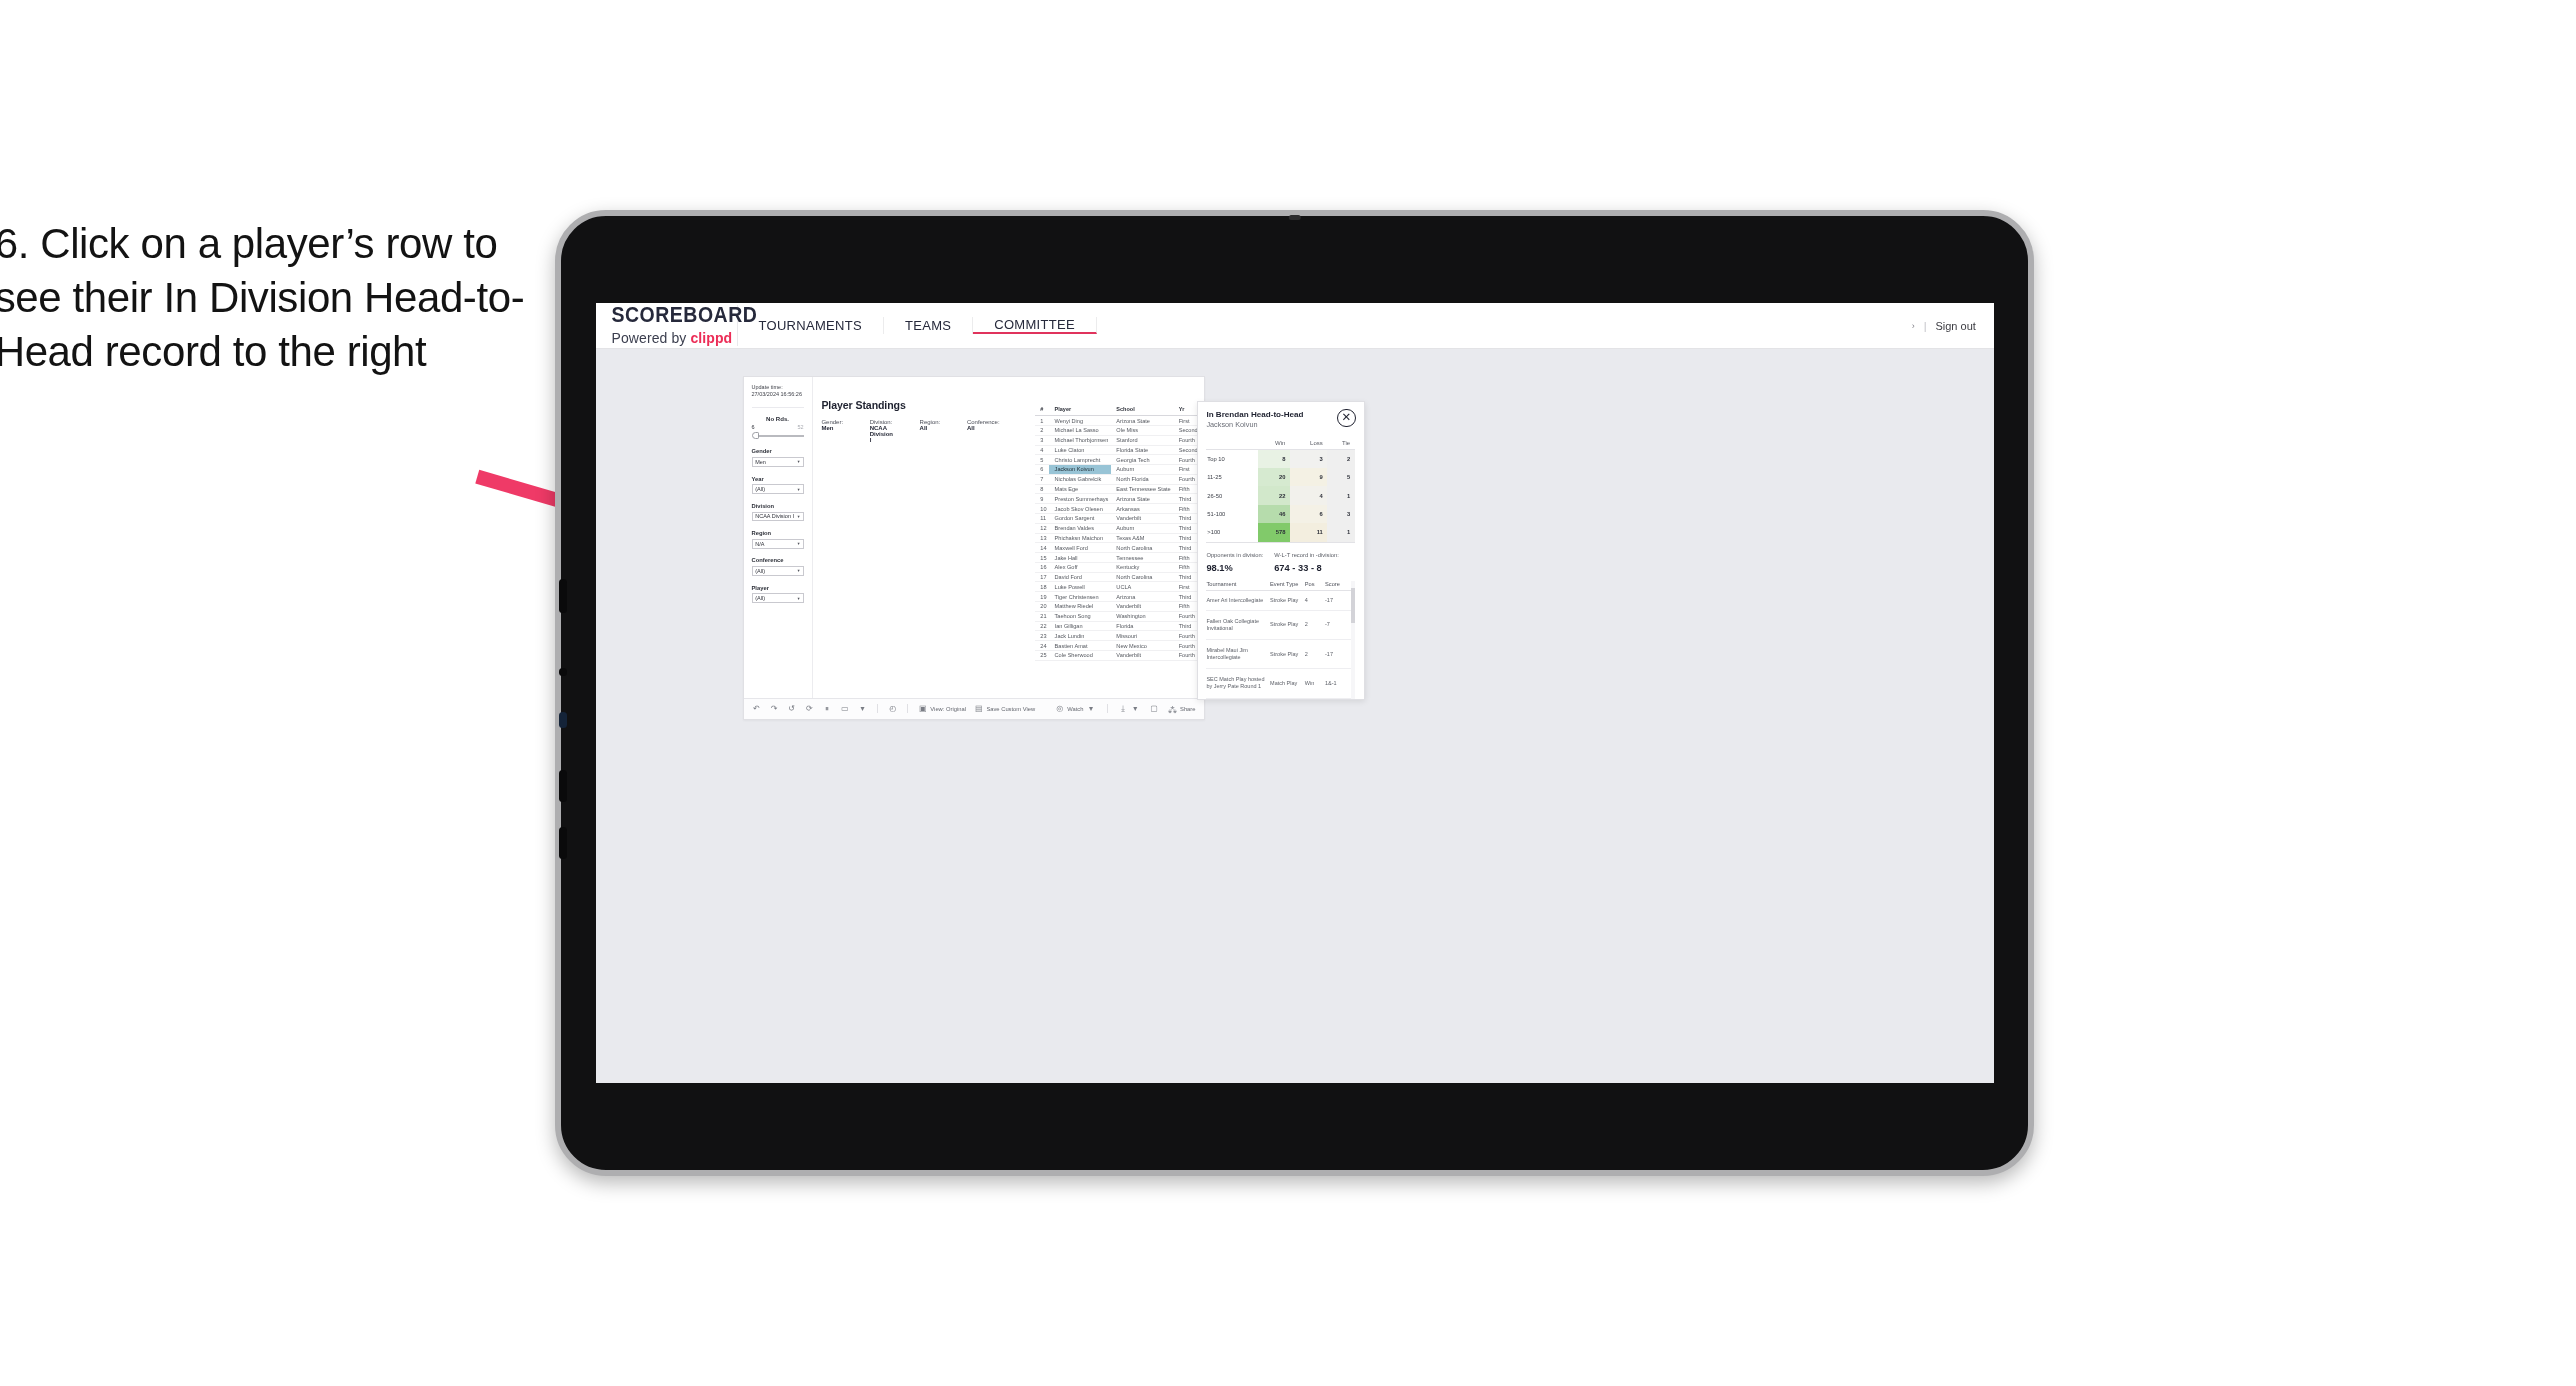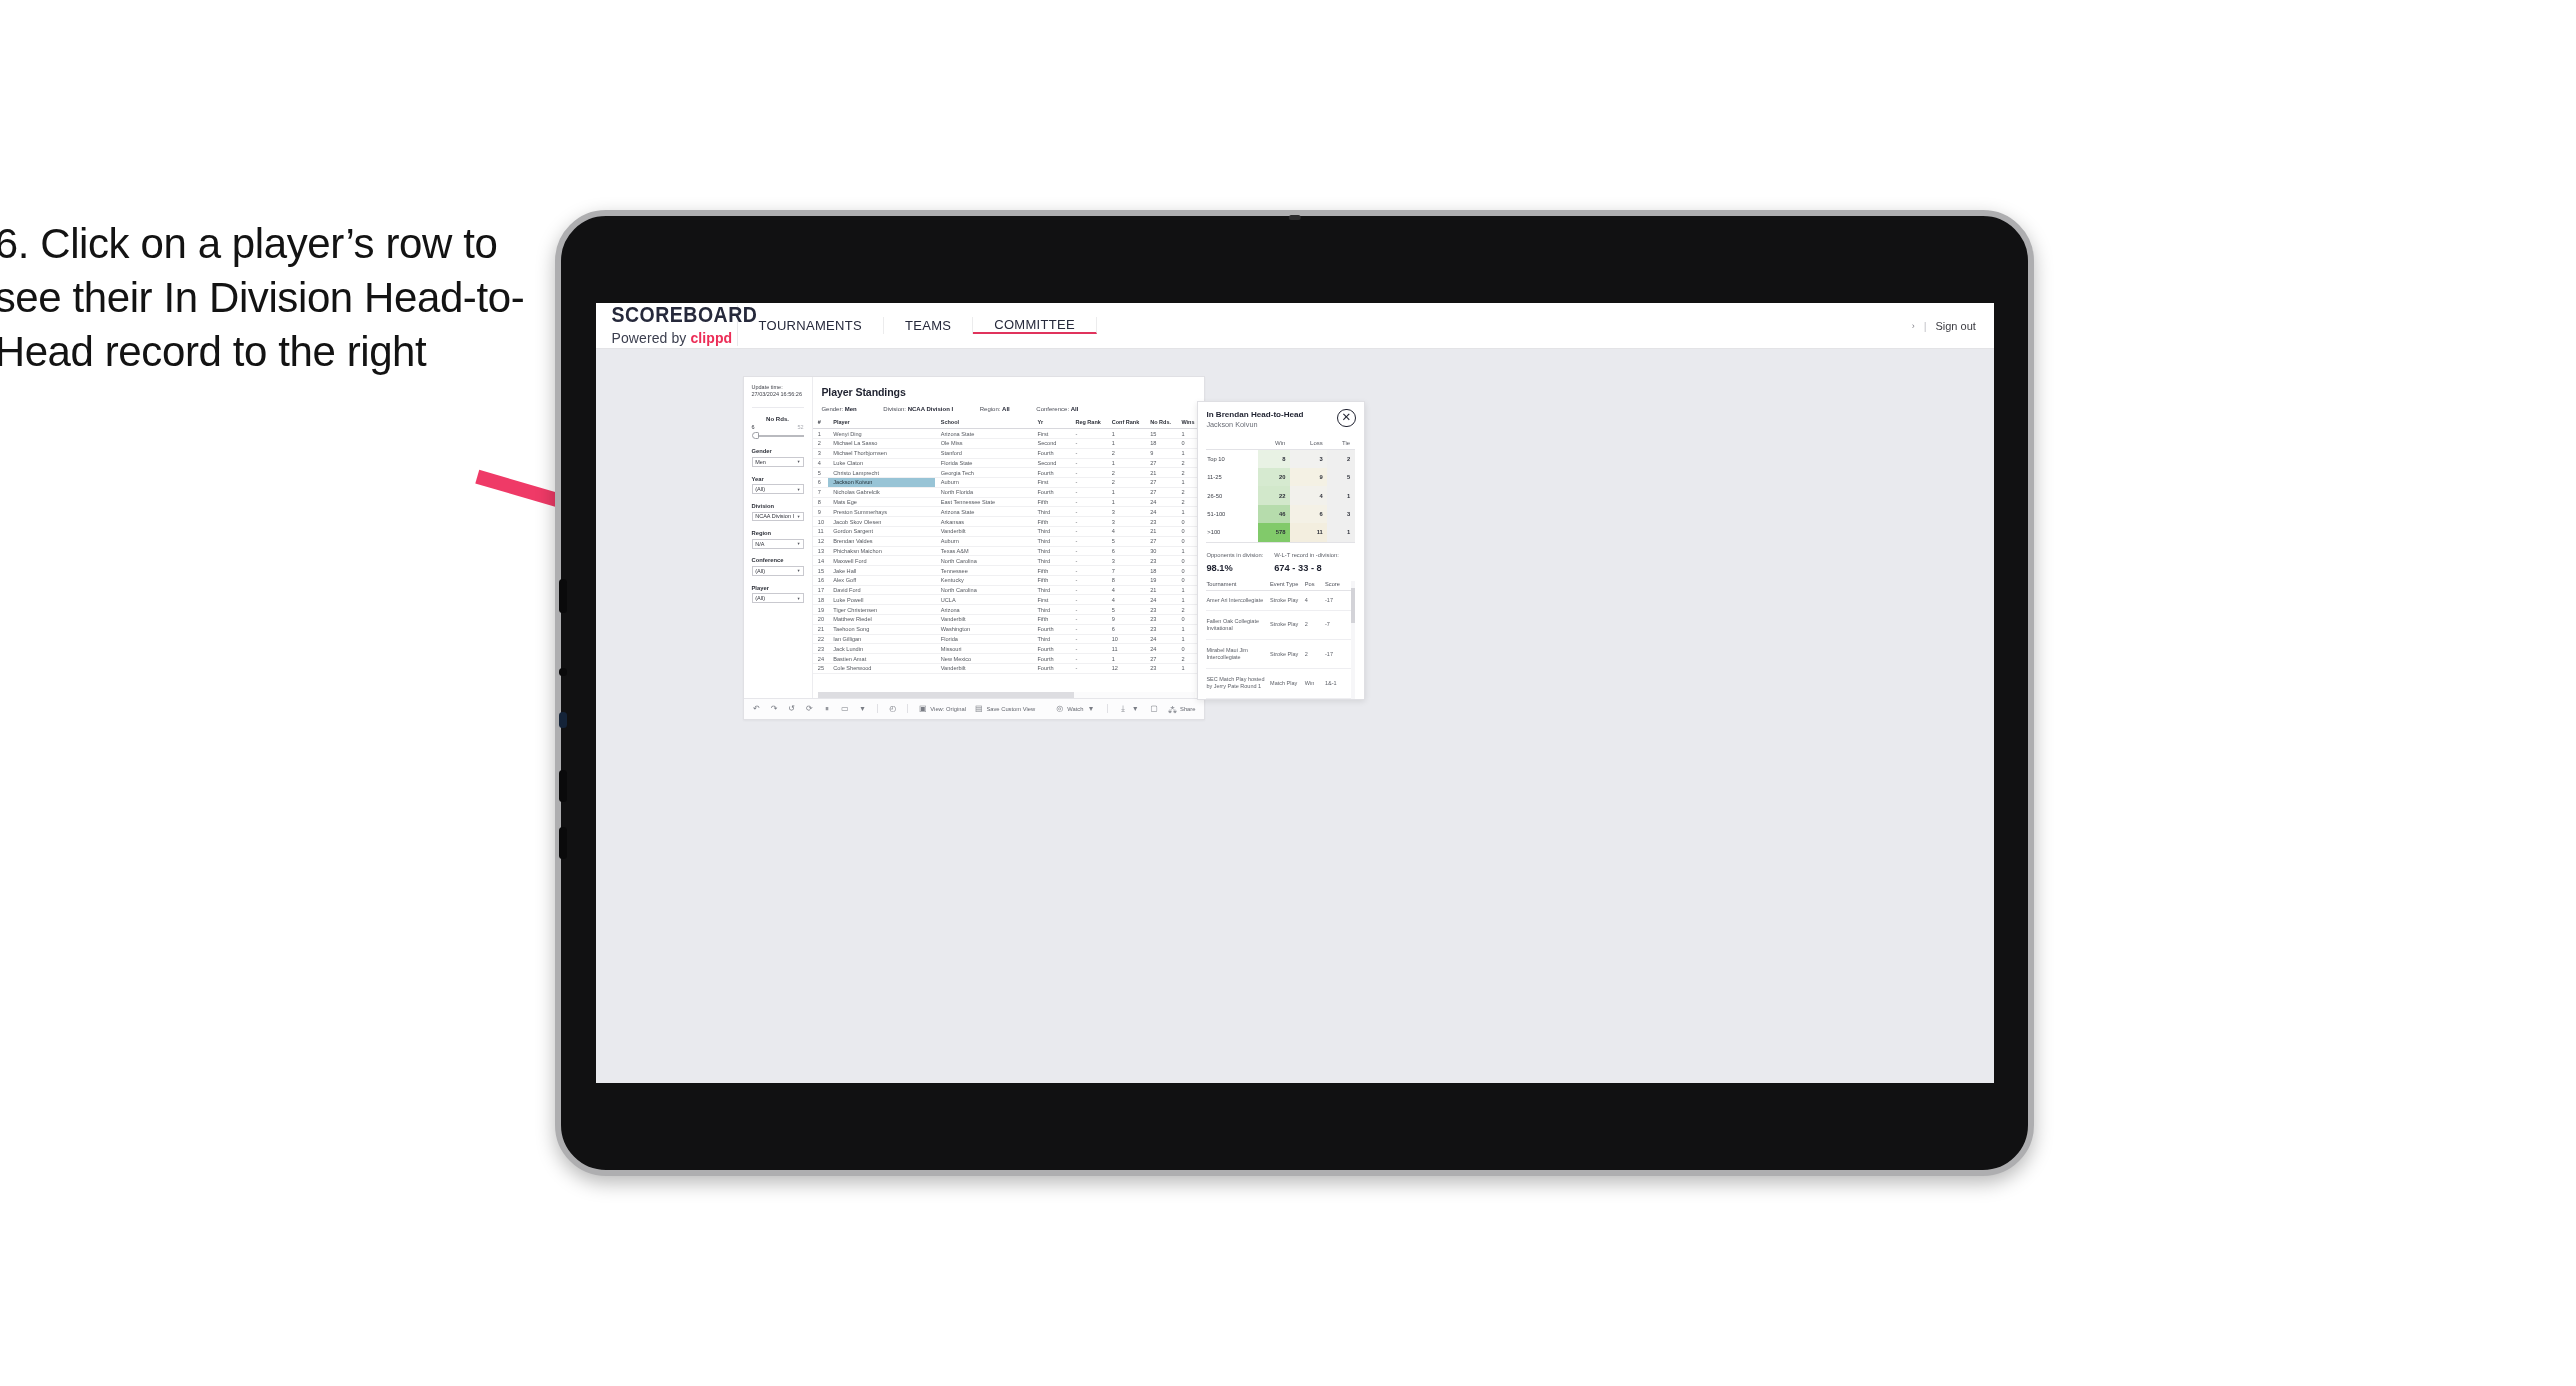--- a/index.html
+++ b/index.html
@@ -128,21 +128,21 @@
   .slider-vals .lo { color:#2f3139; }
   .slider-vals .hi { color:#a9abb2; }
   .slider-track { position:relative; height:6.2px; margin-top:2.7px; }
   .slider-track .rail { position:absolute; left:1.8px; right:0; top:2.7px; height:1.4px; background:#b9babf; }
   .slider-track .knob {
     position:absolute; left:0; top:0px; width:7px; height:6.6px;
     border:1.2px solid #9b9da3; border-radius: 5.3px 1.8px 1.8px 5.3px; background:#fff;
   }
 
   
-  .standings { flex:1; min-width:0; display:flex; flex-direction:column; padding: 9px 0 0 0; }
+  .standings { flex:1; min-width:0; display:flex; padding: 22px 0 0 0; }
   .st-head { padding: 0 8.9px; }
   .st-title { font-size:10.6px; font-weight:700; color:#1f2230; letter-spacing:-0.1px; }
   .st-filters { display:flex; margin-top: 8px; font-size:6px; color:#4a4d57; }
   .st-filters div { margin-right: 26.6px; }
   .st-filters b { color:#1f2230; }
 
   .st-table-wrap { flex:1; min-height:0; margin-top:6.2px; position:relative; display:flex; }
   .st-scroll { flex:1; min-width:0; overflow:hidden; }
   table.st { width:100%; border-collapse:collapse; font-size:5.6px; }
   table.st th {

